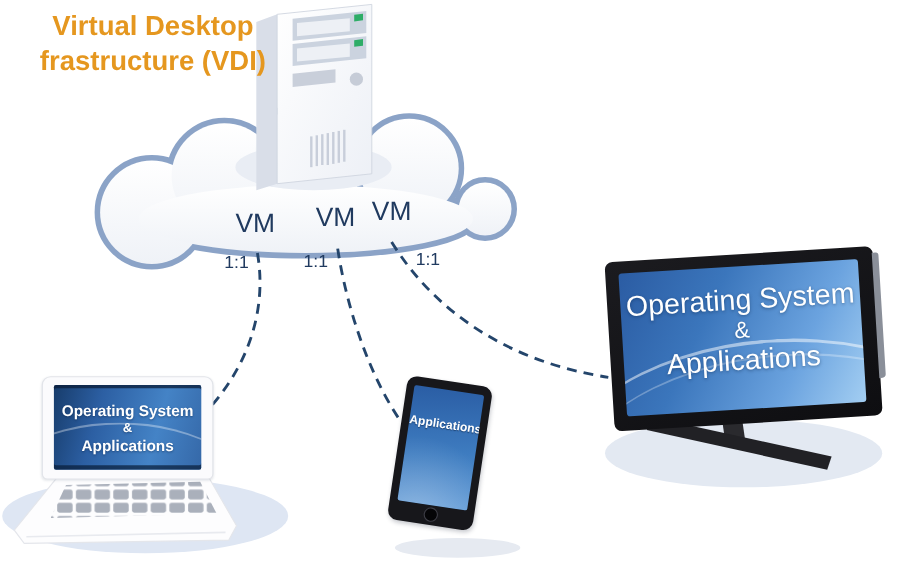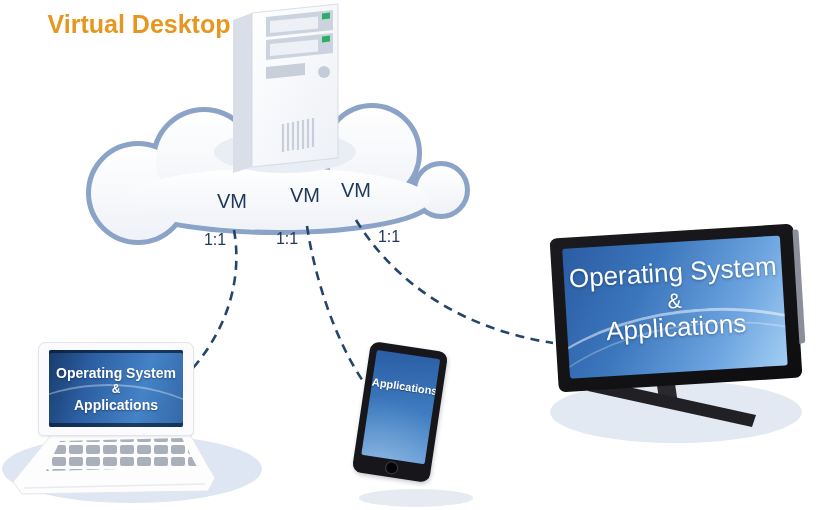--- a/index.html
+++ b/index.html
@@ -12,21 +12,21 @@
   
   .title{
     position:absolute;left:0;top:9px;width:246px;z-index:2;
     text-align:center;color:#E5971F;font-weight:bold;
     font-size:25px;line-height:1.26;letter-spacing:0px;margin-left:16px;
   }
 
   
   .vm{
     position:absolute;z-index:2;transform:translateX(-50%);
-    color:#203A5F;font-size:20px;font-weight:normal;
+    color:#203A5F;font-size:24px;font-weight:normal;
   }
   .vm1{left:232px;top:190px;}
   .vm2{left:305px;top:184px;}
   .vm3{left:356px;top:179px;}
   .ratio{
     position:absolute;z-index:2;transform:translateX(-50%);
     color:#203A5F;font-size:16px;font-weight:normal;
   }
   .r1{left:215px;top:231px;}
   .r2{left:287px;top:230px;}
@@ -196,20 +196,21 @@
     </g>
 
     <g>
       <polygon points="655,372 673,370 678,404 660,406" fill="#2A2A2E"></polygon>
       <polygon points="592,379 756,415 752,427 588,391" fill="#212125"></polygon>
     </g>
   </svg>
 
   <div class="title">
     <div>Virtual Desktop</div>
+    <div>frastructure (VDI)</div>
   </div>
 
   <div class="vm vm1">VM</div>
   <div class="vm vm2">VM</div>
   <div class="vm vm3">VM</div>
   <div class="ratio r1">1:1</div>
   <div class="ratio r2">1:1</div>
   <div class="ratio r3">1:1</div>
 
   <div class="laptop-screen">

